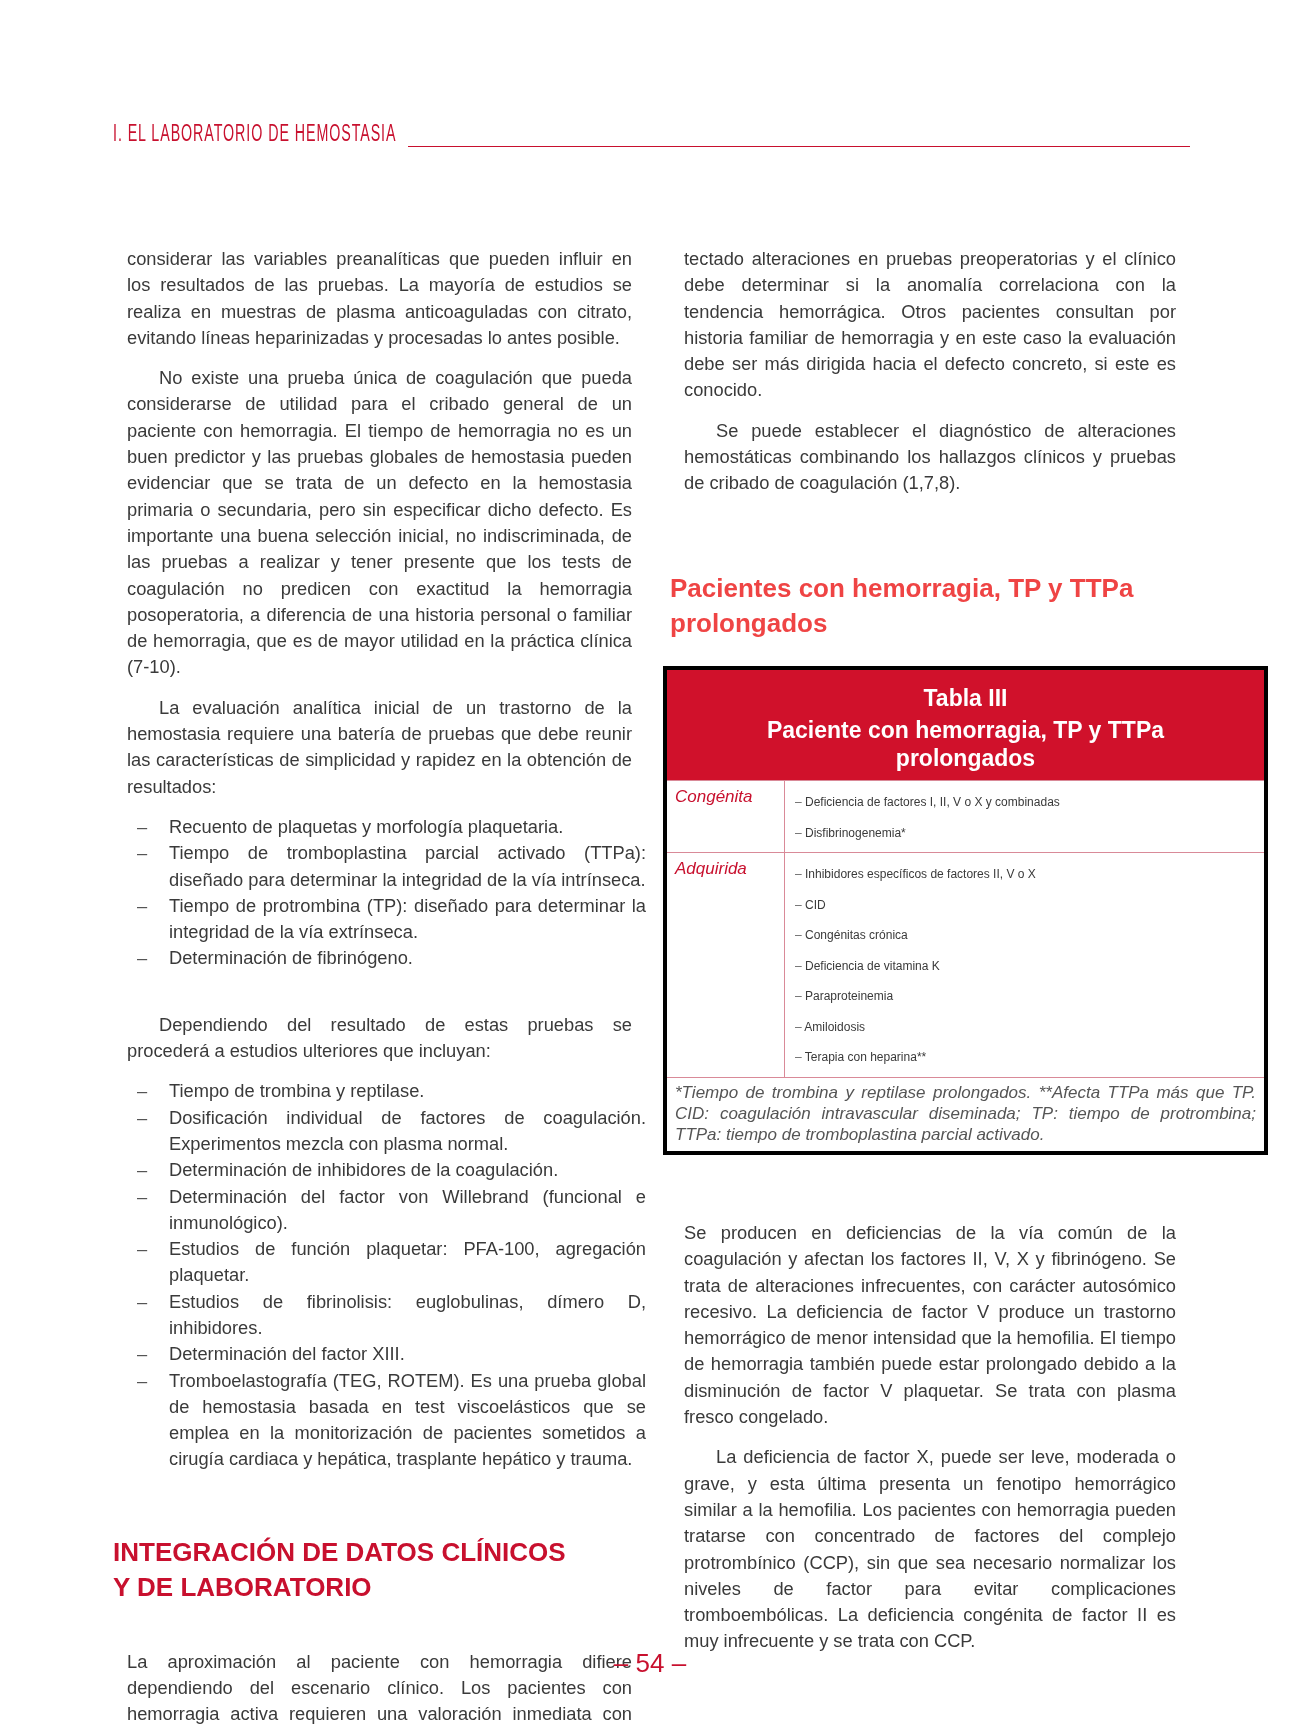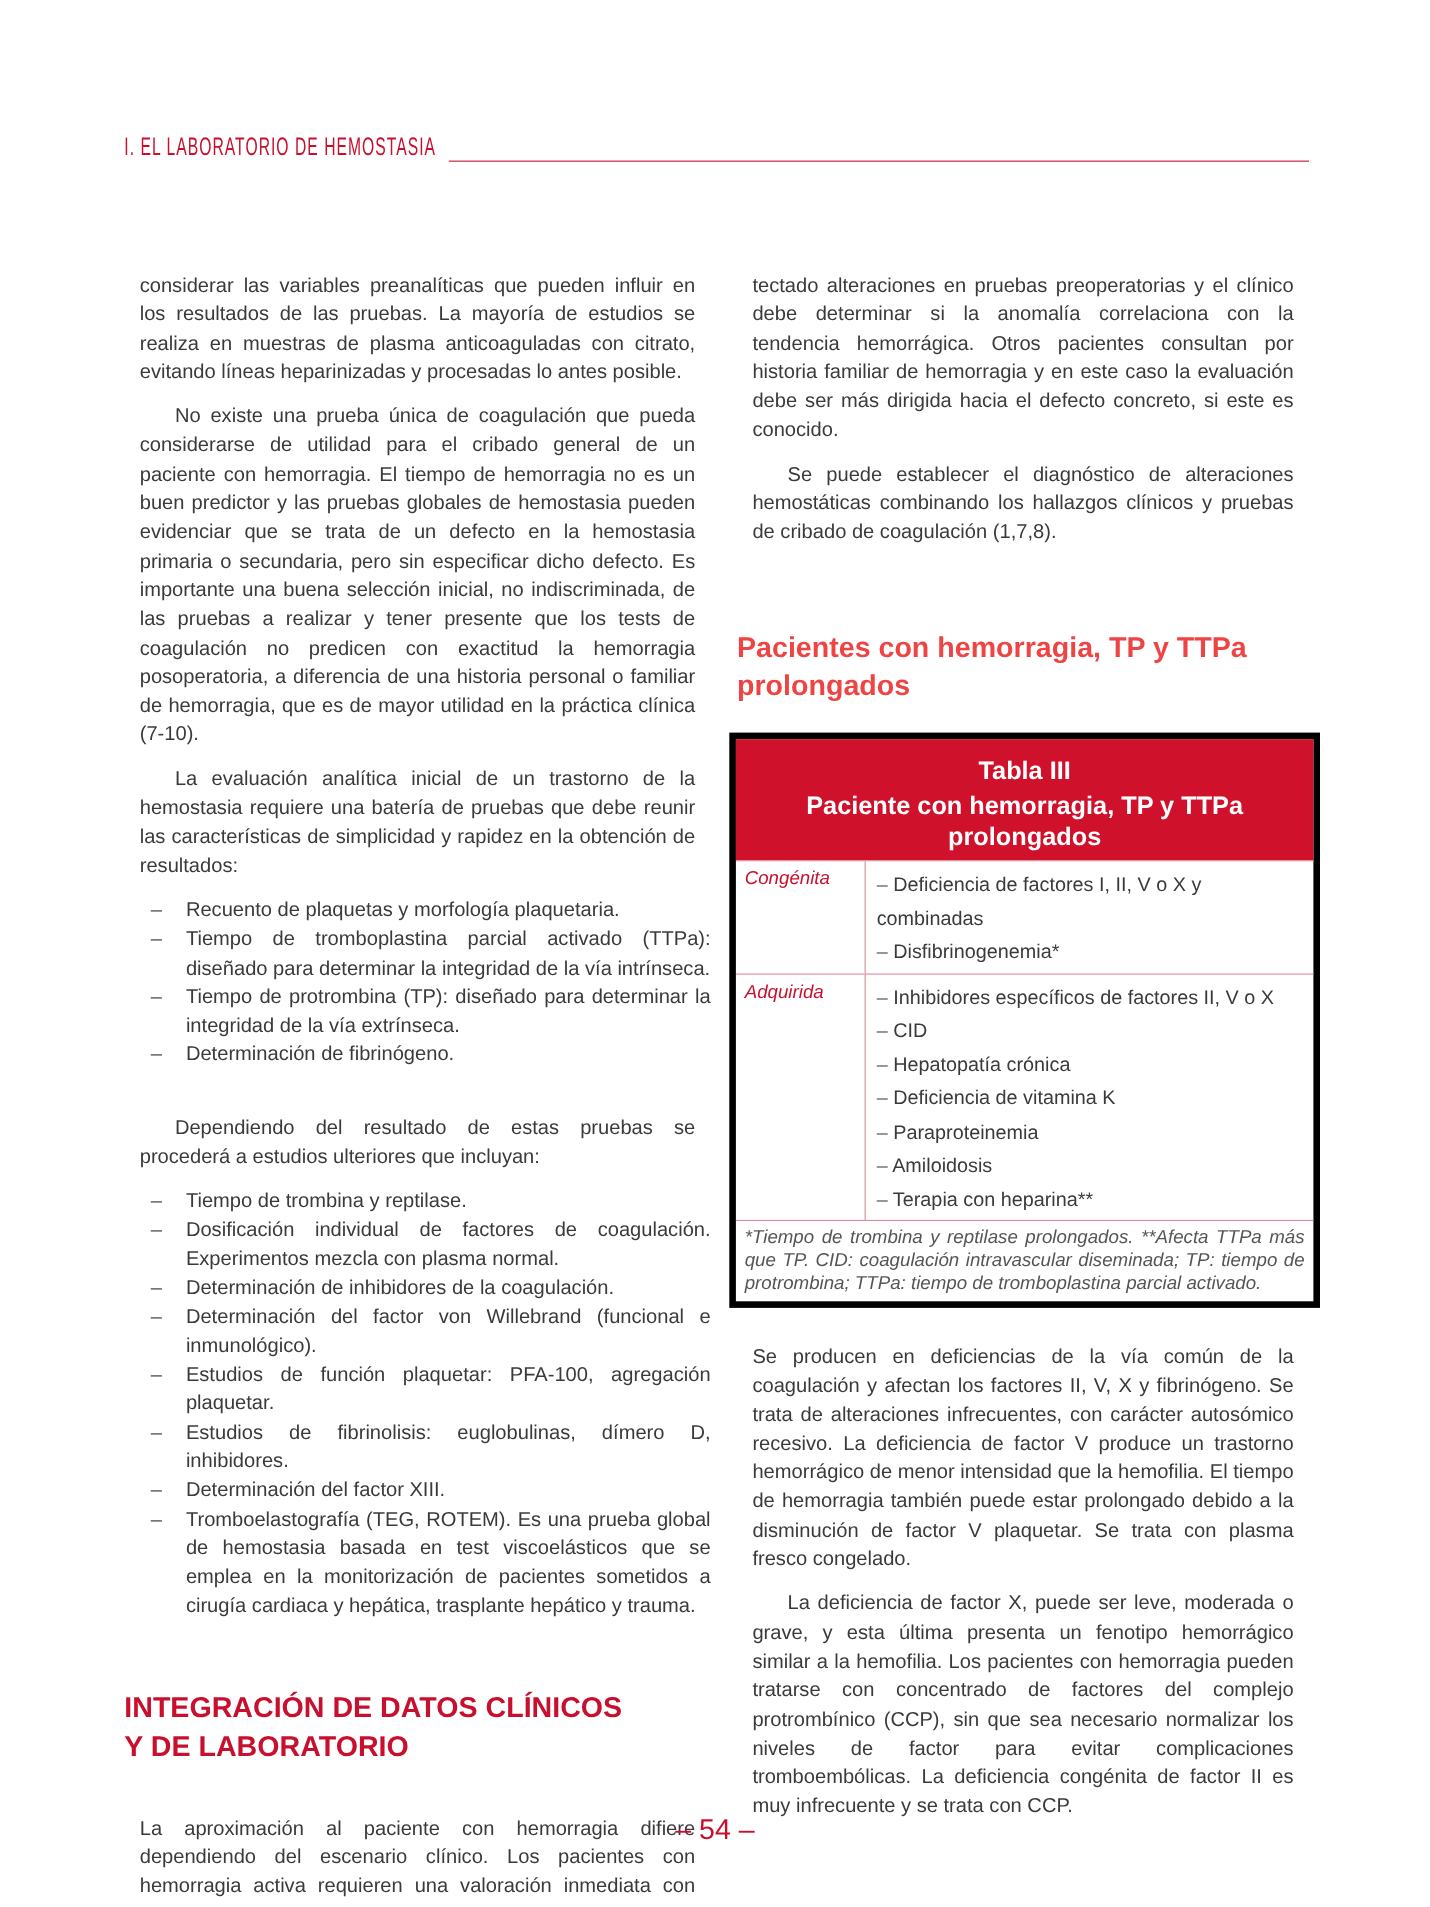--- a/index.html
+++ b/index.html
@@ -16,25 +16,25 @@
   p { margin: 14px; text-align: justify; }
   p.indent { text-indent: 32px; }
   ul.dash { list-style: none; margin: 0; padding: 0 0 0 56px; }
   ul.dash li { position: relative; text-align: justify; }
   ul.dash li::before { content: "–"; position: absolute; left: -32px; color: #555; }
   .gap { height: 26px; }
   h2.section { color: #c8102e; font-size: 26px; line-height: 35px; font-weight: bold; margin: 0; }
   h3.sub { color: #ef4444; font-size: 26px; line-height: 35px; font-weight: bold; margin: 0; }
   h3.sub.italic { font-style: italic; }
 
-  .table3 { position: absolute; left: 663px; top: 666px; width: 537px; border: 6px solid #000000; box-sizing: border-box; }
+  .table3 { position: absolute; left: 663px; top: 666px; width: 605px; border: 4px solid #000000; box-sizing: border-box; }
   .table3 .head { background: #d0112b; color: #fff; text-align: center; font-weight: bold; font-size: 23px; line-height: 32px; padding: 12px 6px 6px; }
   .table3 .row { display: flex; border-top: 1.5px solid #d98a98; }
   .table3 .cat { width: 118px; color: #c8102e; font-style: italic; font-size: 17px; padding: 6px 8px; border-right: 1.5px solid #d98a98; box-sizing: border-box; }
-  .table3 .items { flex: 1; padding: 6px 8px 4px 10px; font-size: 18px; line-height: 30.5px; }
+  .table3 .items { flex: 1; padding: 6px 8px 4px 10px; font-size: 12px; line-height: 30.5px; }
   .table3 .items div::before { content: "– "; color: #666; }
   .table3 .foot { border-top: 1.5px solid #d98a98; font-style: italic; font-size: 17px; line-height: 21px; padding: 4px 8px 6px; color: #555; text-align: justify; }
 
   .page-num { position: absolute; left: 0; width: 1300px; top: 1648px; text-align: center; color: #c8102e; font-size: 26px;
               font-family: "Liberation Sans Narrow", "Liberation Sans", sans-serif; }
 </style>
 </head>
 <body>
 
 <div class="running-head">
@@ -93,21 +93,21 @@
     <div class="items">
       <div>Deficiencia de factores I, II, V o X y combinadas</div>
       <div>Disfibrinogenemia*</div>
     </div>
   </div>
   <div class="row">
     <div class="cat">Adquirida</div>
     <div class="items">
       <div>Inhibidores específicos de factores II, V o X</div>
       <div>CID</div>
-      <div>Hepatopatía crónica</div>
+      <div>Congénitas crónica</div>
       <div>Deficiencia de vitamina K</div>
       <div>Paraproteinemia</div>
       <div>Amiloidosis</div>
       <div>Terapia con heparina**</div>
     </div>
   </div>
   <div class="foot">*Tiempo de trombina y reptilase prolongados. **Afecta TTPa más que TP. CID: coagulación intravascular diseminada; TP: tiempo de protrombina; TTPa: tiempo de tromboplastina parcial activado.</div>
 </div>
 
 <div class="col right" style="top:1180px">

